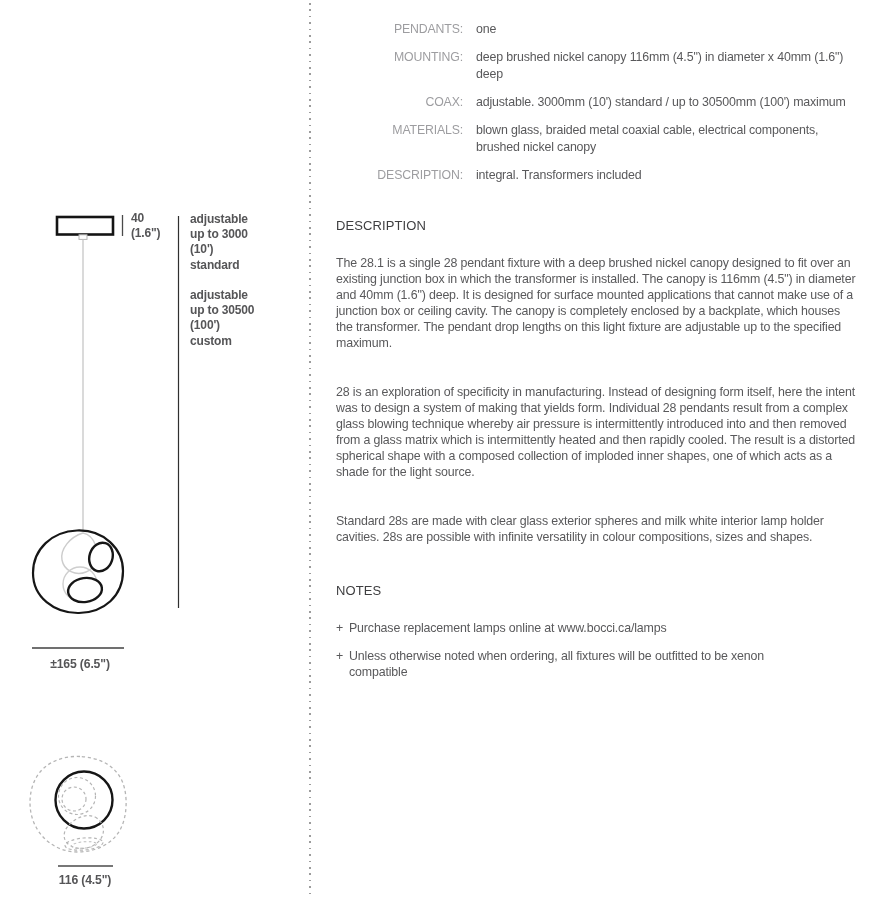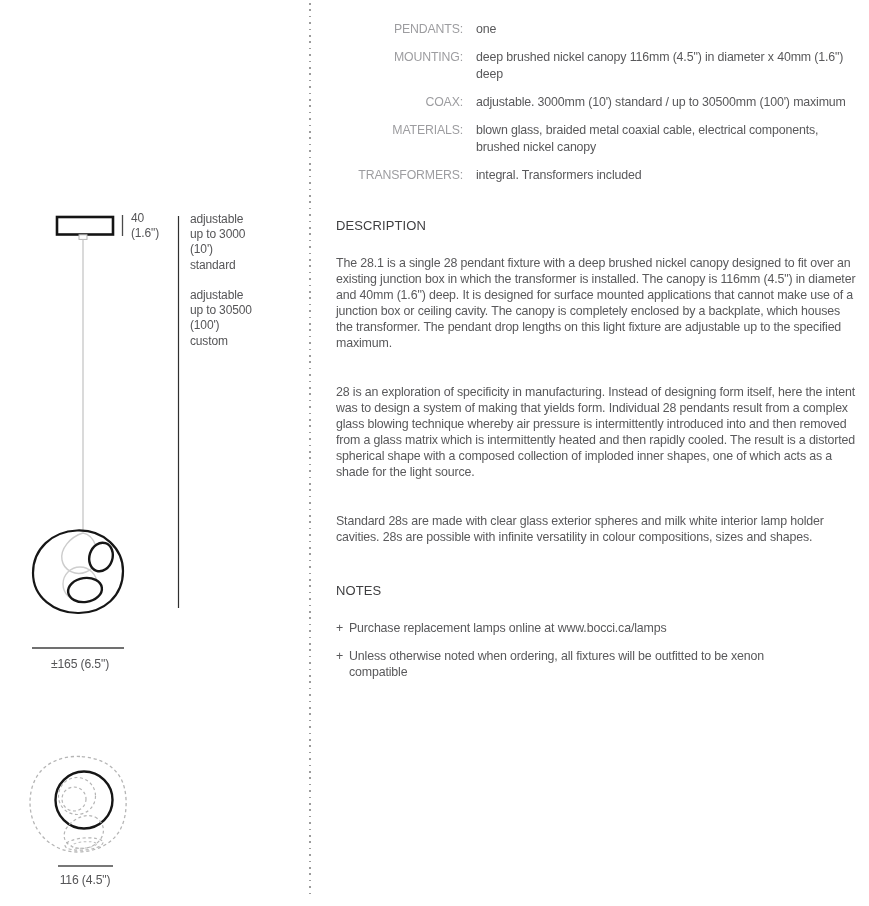--- a/index.html
+++ b/index.html
@@ -8,21 +8,21 @@
     font-family: "Liberation Sans", "DejaVu Sans", sans-serif;
     color:#59595b;
     letter-spacing:-0.15px;
     position:relative;
   }
   .page { position:absolute; inset:0; }
 
   
   .drawing-svg { position:absolute; left:0; top:0; }
 
-  .dim-block { position:absolute; font-size:12px; line-height:15.2px; color:#555557; }
+  .dim-block { position:absolute; font-size:12px; line-height:15.2px; color:#555557;font-weight:bold; }
   .dim-40 { left:131px; top:211px; }
   .drop-std { left:190px; top:212px; }
   .drop-cus { left:190px; top:288px; }
   .dim-width  { left:28px;  top:657px; width:104px; text-align:center; font-size:12.2px; }
   .dim-diam   { left:33px;  top:873px; width:104px; text-align:center; font-size:12.2px; }
 
   
   .divider {
     position:absolute; left:309px; top:3px; height:896px; width:2px;
     background-image:repeating-linear-gradient(to bottom, #9c9c9c 0 1.6px, transparent 1.6px 6.4px);
@@ -124,21 +124,21 @@
       </div>
       <div class="spec-row">
         <div class="spec-label">COAX:</div>
         <div class="spec-value">adjustable. 3000mm (10') standard / up to 30500mm (100') maximum</div>
       </div>
       <div class="spec-row">
         <div class="spec-label">MATERIALS:</div>
         <div class="spec-value">blown glass, braided metal coaxial cable, electrical components, brushed nickel canopy</div>
       </div>
       <div class="spec-row">
-        <div class="spec-label">TRANSFORMERS:</div>
+        <div class="spec-label">DESCRIPTION:</div>
         <div class="spec-value">integral. Transformers included</div>
       </div>
     </div>
 
     <h2 class="section-heading">DESCRIPTION</h2>
     <p class="p-first">The 28.1 is a single 28 pendant fixture with a deep brushed nickel canopy designed to fit over an existing junction box in which the transformer is installed. The canopy is 116mm (4.5") in diameter and 40mm (1.6") deep. It is designed for surface mounted applications that cannot make use of a junction box or ceiling cavity. The canopy is completely enclosed by a backplate, which houses the transformer. The pendant drop lengths on this light fixture are adjustable up to the specified maximum.</p>
     <p>28 is an exploration of specificity in manufacturing. Instead of designing form itself, here the intent was to design a system of making that yields form. Individual 28 pendants result from a complex glass blowing technique whereby air pressure is intermittently introduced into and then removed from a glass matrix which is intermittently heated and then rapidly cooled. The result is a distorted spherical shape with a composed collection of imploded inner shapes, one of which acts as a shade for the light source.</p>
     <p>Standard 28s are made with clear glass exterior spheres and milk white interior lamp holder cavities. 28s are possible with infinite versatility in colour compositions, sizes and shapes.</p>
 
     <h2 class="section-heading notes-heading">NOTES</h2>

